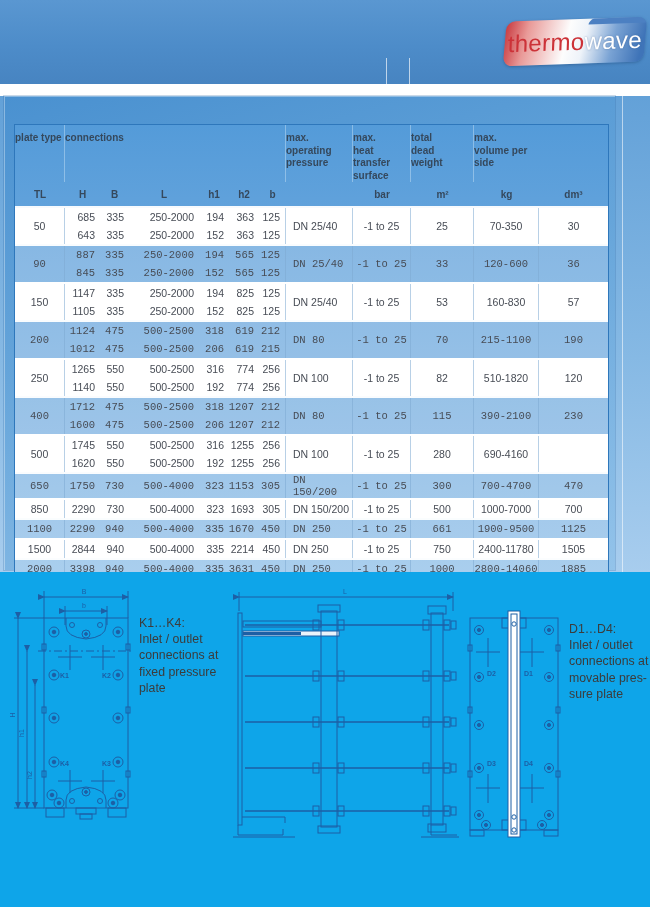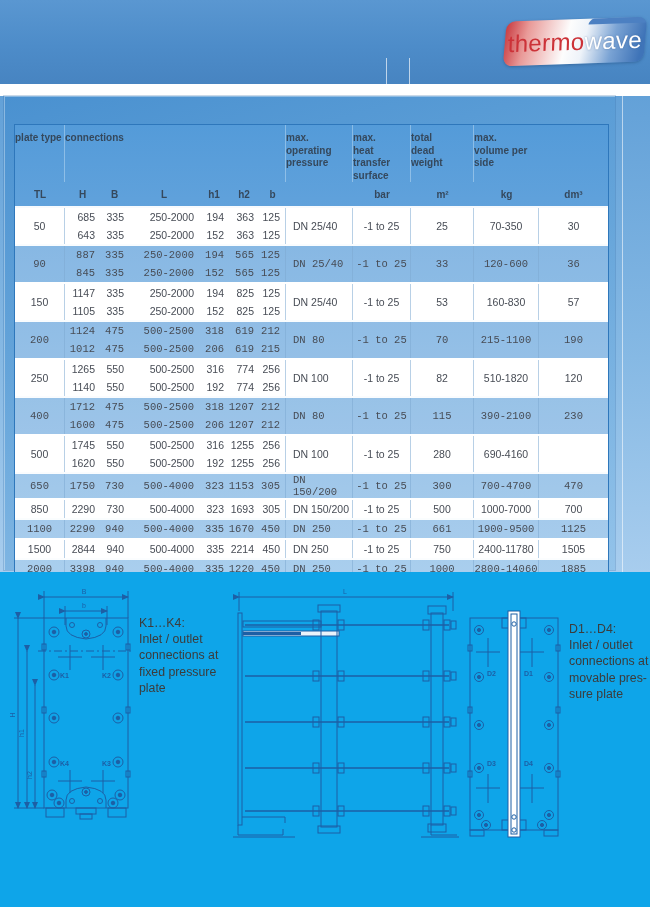--- a/index.html
+++ b/index.html
@@ -452,21 +452,21 @@
     <div class="cell c-dim">
               <div class="dim-line">940</div>
             </div>
     <div class="cell c-dim">
               <div class="dim-line">500-4000</div>
             </div>
     <div class="cell c-dim">
               <div class="dim-line">335</div>
             </div>
     <div class="cell c-dim">
-              <div class="dim-line">1220</div>
+              <div class="dim-line">3631</div>
             </div>
     <div class="cell c-dim b-r">
               <div class="dim-line">450</div>
             </div>
     <div class="cell c-conn b-r">DN 250</div>
     <div class="cell b-r">-1 to 25</div>
     <div class="cell b-r">1000</div>
     <div class="cell b-r">2800-14060</div>
     <div class="cell">1885</div>
   </div>

